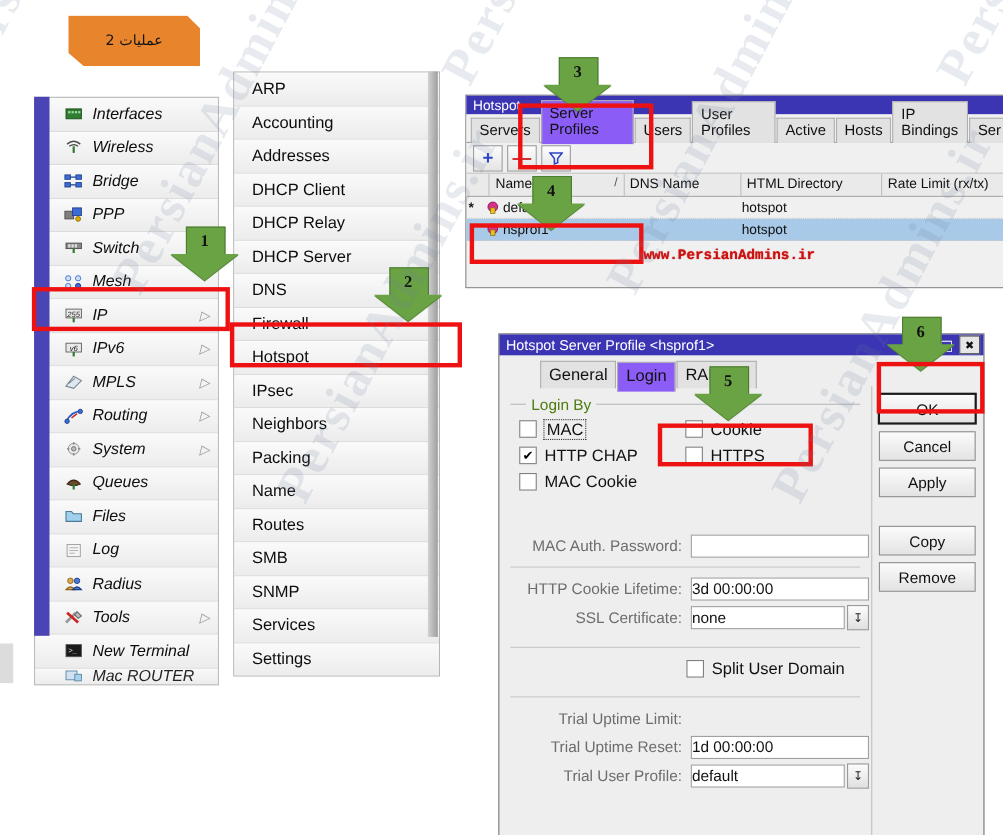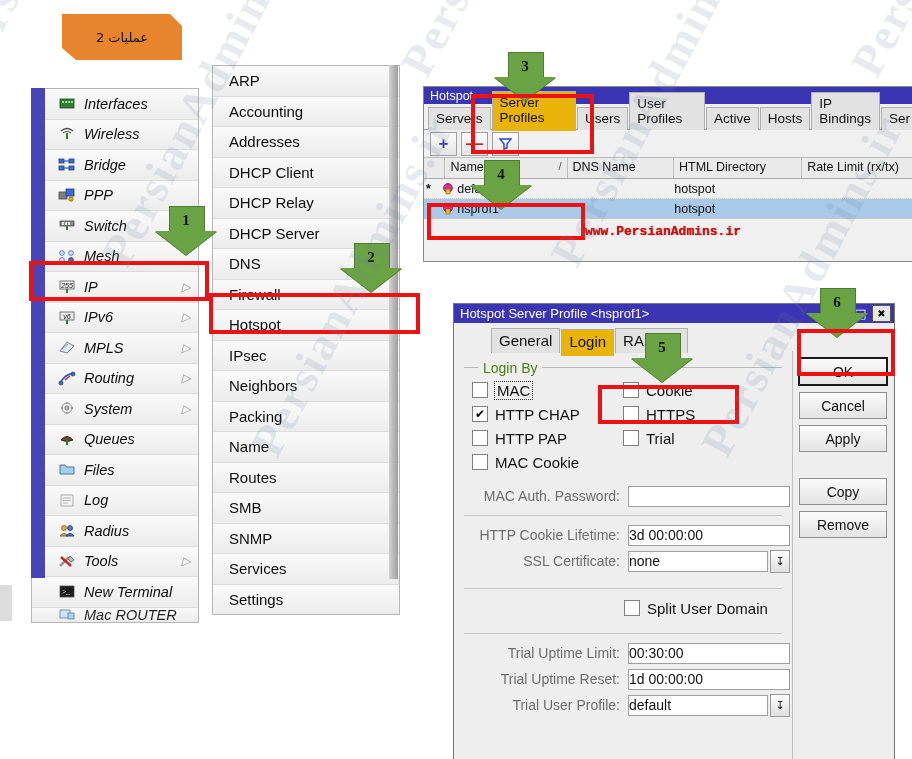--- a/index.html
+++ b/index.html
@@ -103,21 +103,21 @@
   }
   #hotspot-tabs{
     display:flex;align-items:flex-end;height:25px;padding-left:4px;
     background:#f0f0f0;border-bottom:1px solid #9b9b9b;
   }
   .tab{
     font-size:13.5px;color:#111;padding:3px 7px 4px;
     border:1px solid #b0b0b0;border-bottom:none;background:#e2e2e2;
     margin-right:1px;position:relative;top:1px;
   }
-  .tab.sel{background:#eab308;padding-bottom:6px;top:2px;}
+  .tab.sel{background:#8b5cf6;padding-bottom:6px;top:2px;}
   #hotspot-toolbar{
     height:27px;display:flex;align-items:center;padding-left:6px;gap:4px;
     background:#f0f0f0;border-bottom:1px solid #bdbdbd;
   }
   .tbtn{
     width:25px;height:22px;border:1px solid #9f9f9f;background:linear-gradient(#fdfdfd,#e4e4e4);
     display:flex;align-items:center;justify-content:center;font-size:17px;font-weight:bold;
   }
   #grid-head{
     display:flex;height:20px;background:#eaeaea;border-bottom:1px solid #a9a9a9;
@@ -592,34 +592,20 @@
                 <div class="cbrow">
                   <span class="cb"></span>
                   <span>HTTPS</span>
                 </div>
               </div>
             </div>
             <div style="display: flex;">
               <div style="width: 152px;">
                 <div class="cbrow">
                   <span class="cb"></span>
-                  <span>HTTP PAP</span>
-                </div>
-              </div>
-              <div style="width: 150px;">
-                <div class="cbrow">
-                  <span class="cb"></span>
-                  <span>Trial</span>
-                </div>
-              </div>
-            </div>
-            <div style="display: flex;">
-              <div style="width: 152px;">
-                <div class="cbrow">
-                  <span class="cb"></span>
                   <span>MAC Cookie</span>
                 </div>
               </div>
               <div style="width: 150px;"></div>
             </div>
           </div>
       </div>
       <div id="field-area" style="position:absolute;left:0;top:132px;width:338px;">
           <div class="fldrow">
             <div class="fldlab">MAC Auth. Password:</div>
@@ -636,21 +622,20 @@
             <div class="drop">↧</div>
           </div>
           <div class="sep" style="margin-top: 14px;"></div>
           <div class="cbrow" style="margin-left: 170px; height: 26px;">
             <span class="cb"></span>
             <span>Split User Domain</span>
           </div>
           <div class="sep" style="margin-top: 12px;"></div>
           <div class="fldrow">
             <div class="fldlab">Trial Uptime Limit:</div>
-            <div class="fldinp" style="flex: 0 0 auto; width: 160px;">00:30:00</div>
           </div>
           <div class="fldrow">
             <div class="fldlab">Trial Uptime Reset:</div>
             <div class="fldinp" style="flex: 0 0 auto; width: 160px;">1d 00:00:00</div>
           </div>
           <div class="fldrow">
             <div class="fldlab">Trial User Profile:</div>
             <div class="fldinp" style="flex: 0 0 auto; width: 138px;">default</div>
             <div class="drop">↧</div>
           </div>

